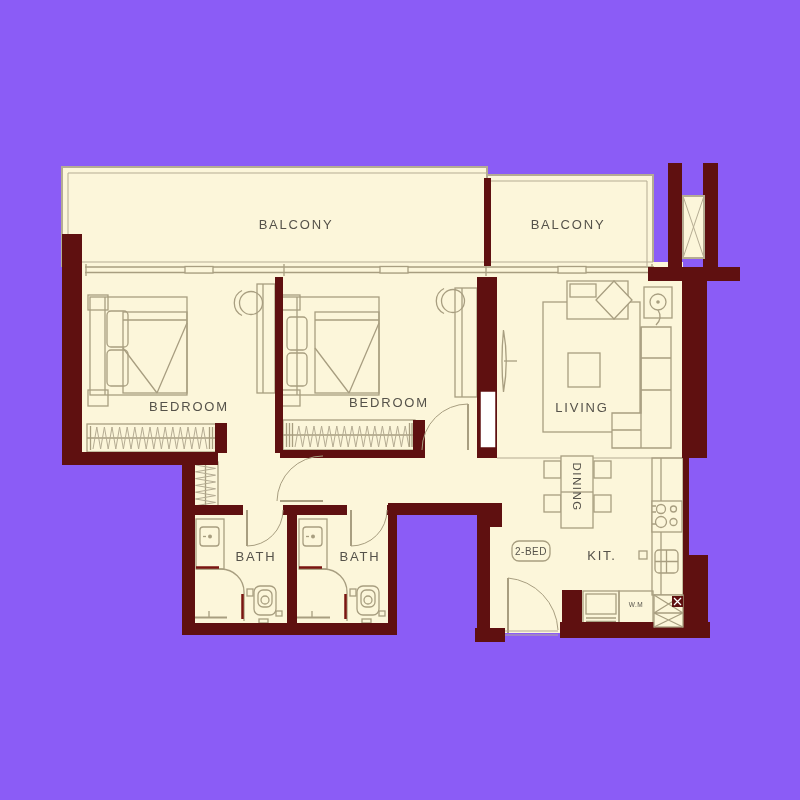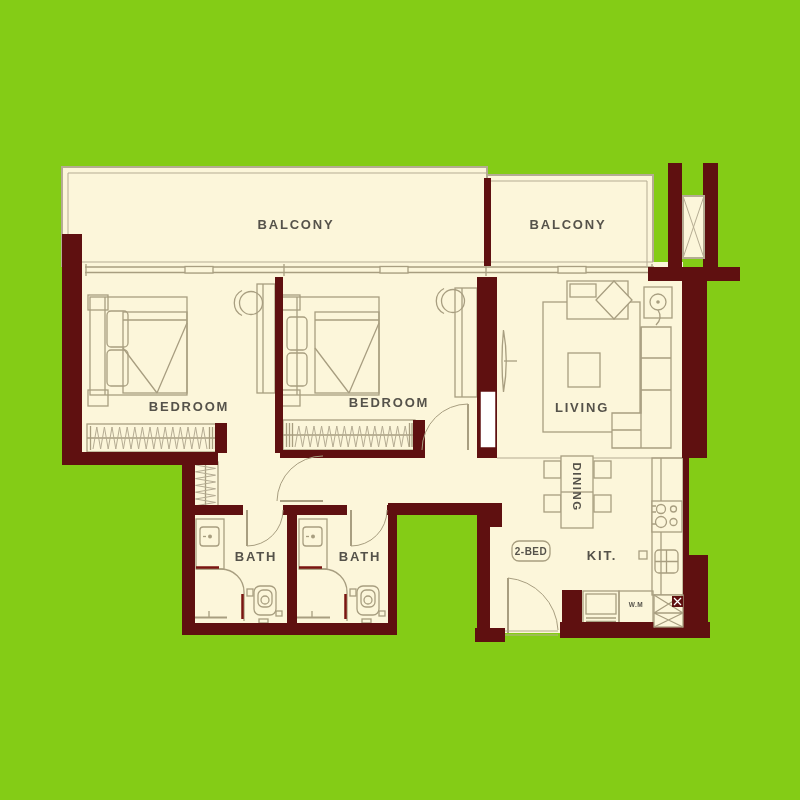--- a/index.html
+++ b/index.html
@@ -1,16 +1,16 @@
 <!DOCTYPE html>
 <html><head>
 <meta charset="utf-8">
 <style>
   html,body{margin:0;padding:0;background:#fff;}
-  #stage{position:relative;width:800px;height:800px;background:#84cc16;font-family:"Liberation Sans",sans-serif;font-weight:bold;}
+  #stage{position:relative;width:800px;height:800px;background:#8b5cf6;font-family:"Liberation Sans",sans-serif;}
   svg{position:absolute;left:0;top:0;}
   .wall{fill:#5f1010;stroke:none;}
   .floor{fill:#fcf6da;stroke:none;}
   .fur{fill:none;stroke:#a89e80;stroke-width:1.3;}
   .furf{fill:#fcf6da;stroke:#a89e80;stroke-width:1.3;}
   .rail{fill:#fcf6da;stroke:#b5ac93;stroke-width:2;}
   .thin{fill:none;stroke:#b5ac93;stroke-width:1;}
   .leaf{fill:none;stroke:#a89e80;stroke-width:2;}
   .arc{fill:none;stroke:#a89e80;stroke-width:1;}
   .acc{fill:none;stroke:#7a1511;stroke-width:2.5;}

